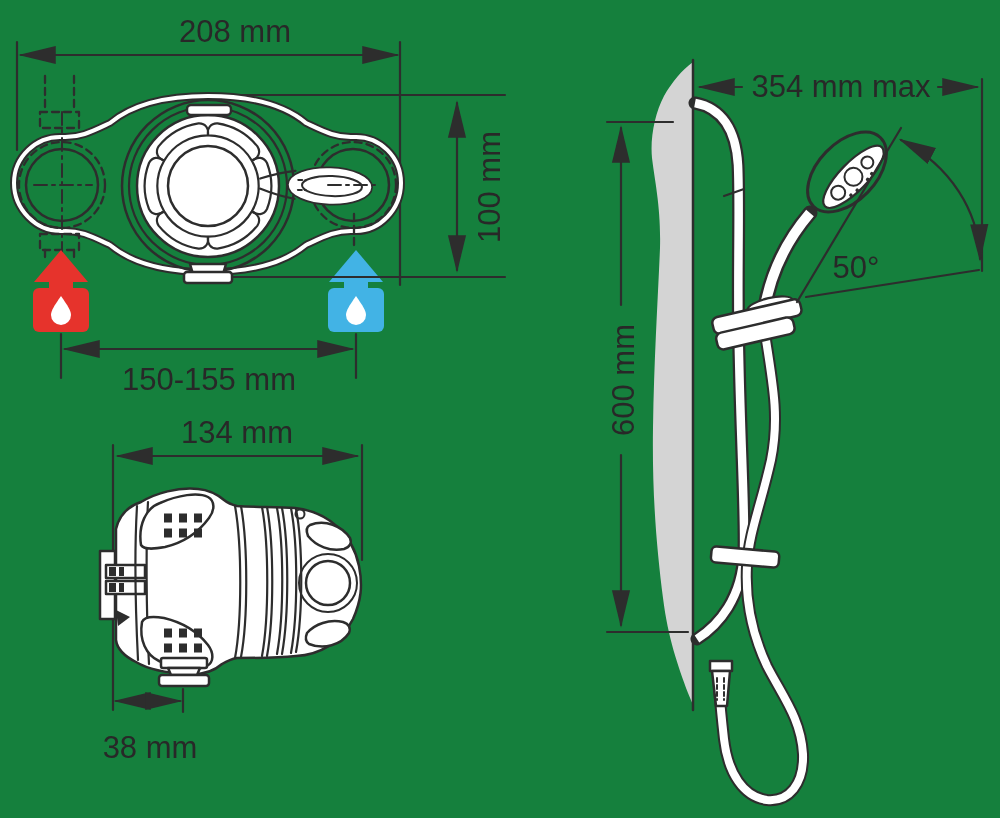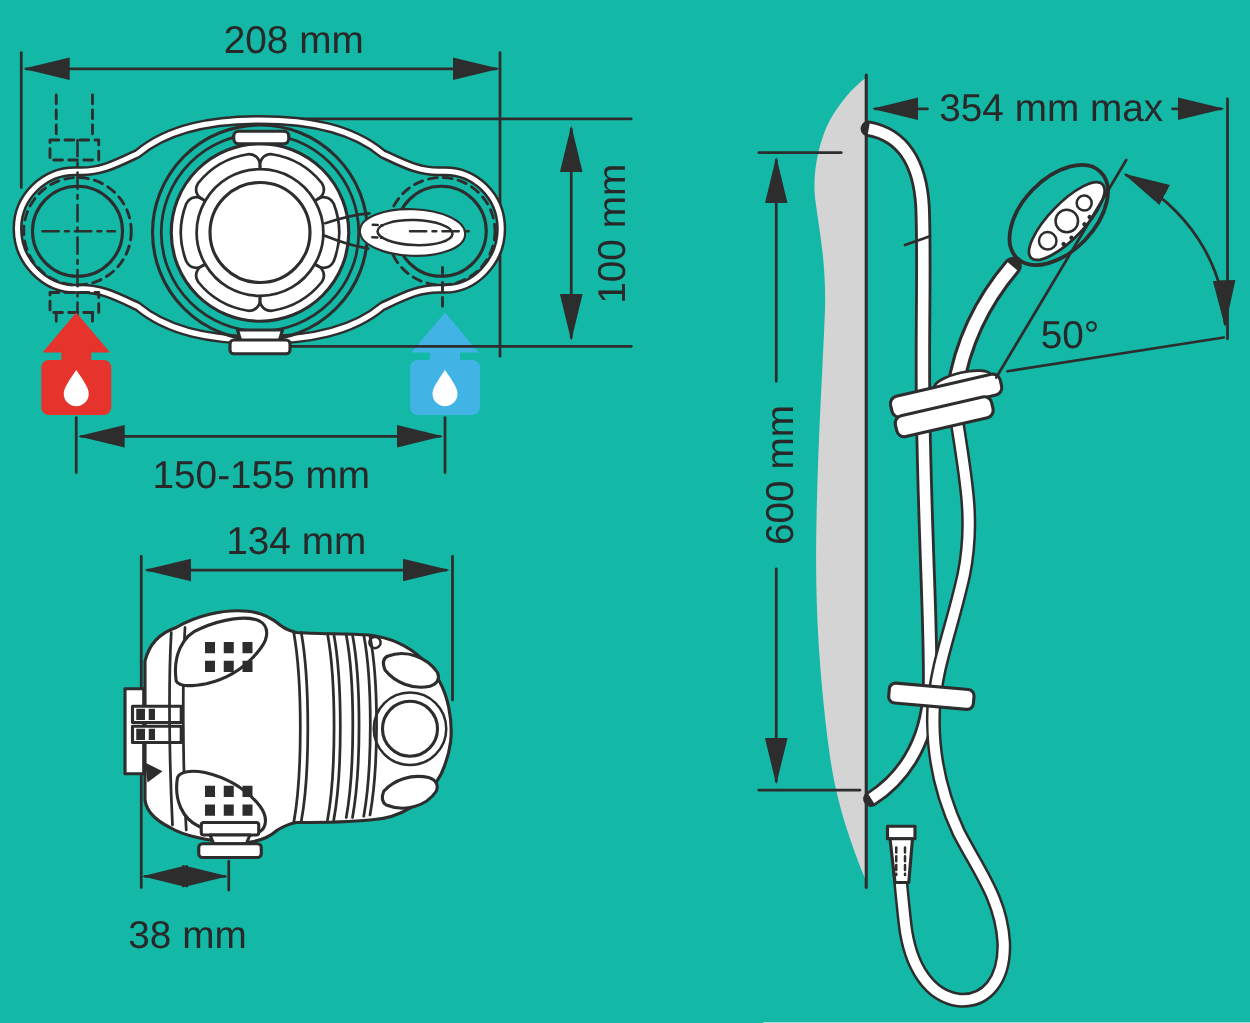--- a/index.html
+++ b/index.html
@@ -1,16 +1,16 @@
 <!DOCTYPE html>
 <html><head>
 <meta charset="utf-8">
 <style>
   html,body{margin:0;padding:0;background:#ffffff;}
-  .page{width:1000px;height:818px;background:#14b8a6;position:relative;}
+  .page{width:1000px;height:818px;background:#15803d;position:relative;}
   svg{display:block;}
   
   .s{stroke:#2d2d2d;fill:none;stroke-width:2.5;stroke-linecap:round;stroke-linejoin:round;}
   .s2{stroke-width:2.2;}
   .thin{stroke-width:2;}
   .hull{stroke-width:8;}
   .hullw{stroke:#ffffff;stroke-width:4;}
   .tube13{stroke-width:13;}  .tube13w{stroke:#ffffff;stroke-width:8.5;}
   .tube15{stroke-width:15;}  .tube15w{stroke:#ffffff;stroke-width:10;}
   .tube12{stroke-width:12;}  .tube12w{stroke:#ffffff;stroke-width:8;}

